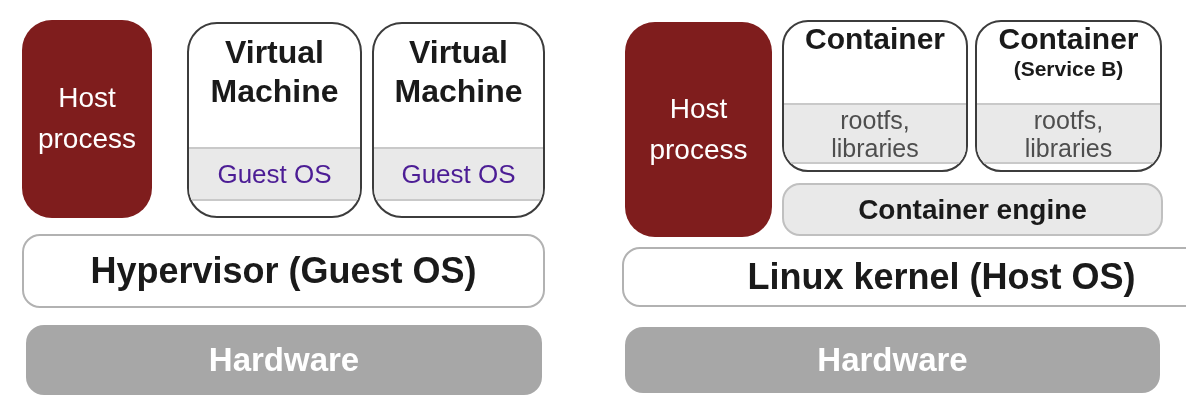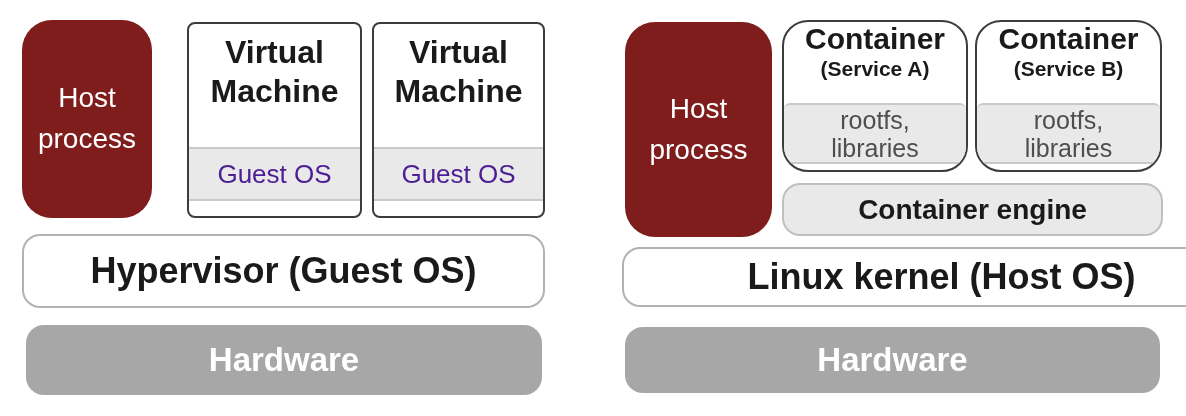--- a/index.html
+++ b/index.html
@@ -29,21 +29,21 @@
     font-size: 28px;
     line-height: 1.45;
     white-space: pre-line;
     font-weight: 400;
   }
 
   
   .node-box {
     background: #ffffff;
     border: 2px solid #3c3c3c;
-    border-radius: 8px;
+    border-radius: 30px;
     overflow: hidden;
   }
   .node-title {
     font-weight: bold;
     color: #1a1a1a;
     text-align: center;
     white-space: pre-line;
   }
   .vm-title {
     font-size: 32px;
@@ -83,21 +83,20 @@
     color: #4c1d95;
   }
   .rootfs-band {
     top: 81px;
     height: 57px;
     font-weight: 400;
     font-size: 25px;
     line-height: 1.12;
     color: #4e4e4e;
     white-space: pre-line;
-    border-radius: 6px;
   }
 
   
   .bar {
     display: flex;
     align-items: center;
     justify-content: center;
     text-align: center;
     font-weight: bold;
     border-radius: 18px;
@@ -162,21 +161,20 @@
     <div id="left-hardware" class="abs bar hardware-bar">Hardware</div>
   </div>
 
   <div>
 
     <div id="right-host" class="abs host-box">Host
 process</div>
 
     <div id="container-1" class="abs node-box">
       <div class="node-title container-title">Container</div>
-      <div class="container-subtitle">(Service A)</div>
       <div class="band rootfs-band">rootfs,
 libraries</div>
     </div>
 
     <div id="container-2" class="abs node-box">
       <div class="node-title container-title">Container</div>
       <div class="container-subtitle">(Service B)</div>
       <div class="band rootfs-band">rootfs,
 libraries</div>
     </div>

